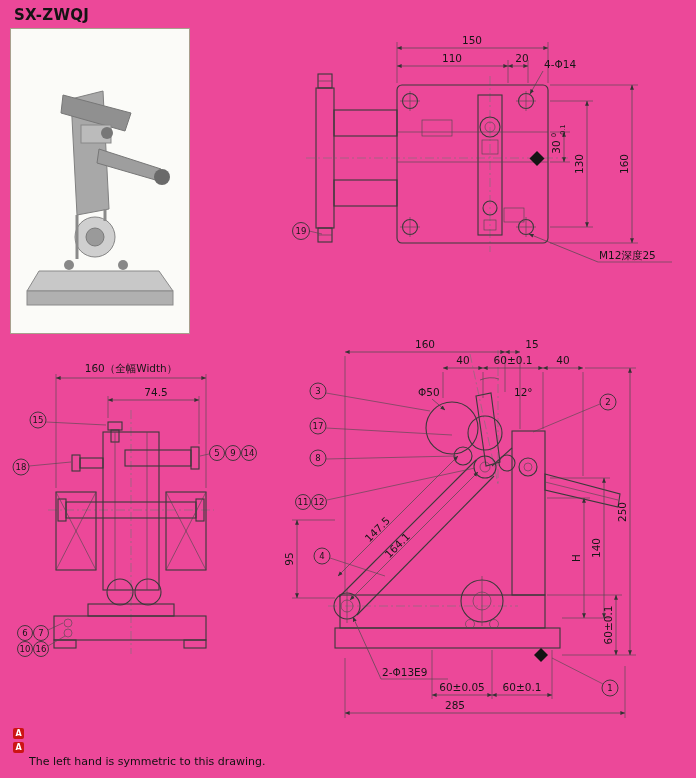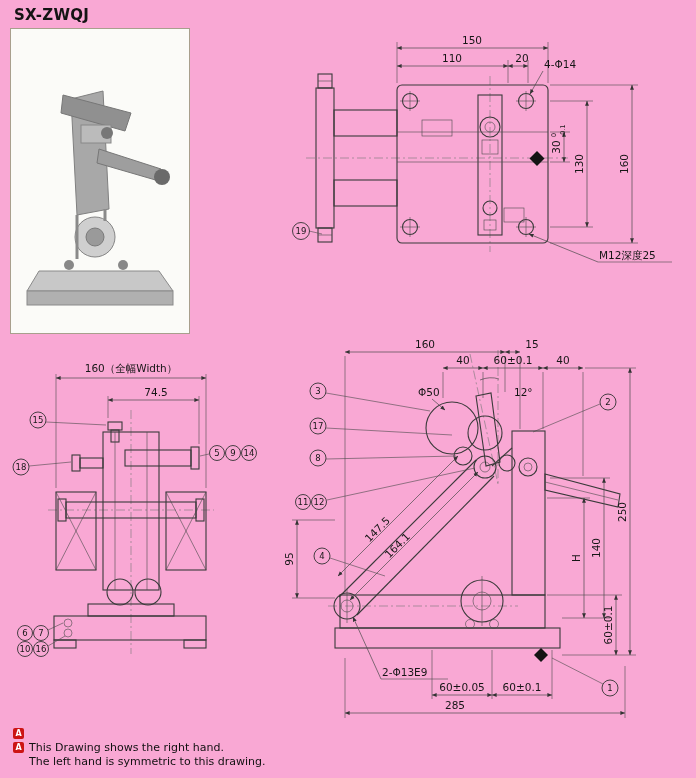--- a/index.html
+++ b/index.html
@@ -1,17 +1,17 @@
 <!DOCTYPE html>
 <html><head>
 <meta charset="utf-8">
 <style>
   * { margin:0; padding:0; box-sizing:border-box; }
   html,body { width:696px; height:778px; background:#f4efe4; }
-  .page { position:relative; width:696px; height:778px; background:#f9a8d4;
+  .page { position:relative; width:696px; height:778px; background:#ec4899;
           font-family:"DejaVu Sans","Liberation Sans",sans-serif; overflow:hidden; }
   .title { position:absolute; left:14px; top:6px; font-size:15px; font-weight:bold;
            color:#141414; letter-spacing:.3px; }
   .photo-box { position:absolute; left:10px; top:28px; width:180px; height:306px;
                background:#fbfbf8; border:1px solid #a89f8d; }
   .view { position:absolute; }
   svg text { font-family:"DejaVu Sans","Liberation Sans",sans-serif; }
   .ol   { stroke:#3a3a3a; stroke-width:1.1; fill:none; }
   .thin { stroke:#4a4a4a; stroke-width:.6;  fill:none; }
   .dim  { stroke:#4a4a4a; stroke-width:.7;  fill:none; }
@@ -395,20 +395,19 @@
       <text class="bt" x="330" y="355">1</text>
     </g>
   </svg>
 
   <div class="notes">
     <div class="note-row">
       <span class="marker">A</span>
     </div>
     <div class="note-row">
       <span class="marker">A</span>
-      <span>This Drawing shows the right hand.</span>
     </div>
     <div class="note-row indent">
       <span>The left hand is symmetric to this drawing.</span>
     </div>
   </div>
 
 </div>
 
 </body></html>

